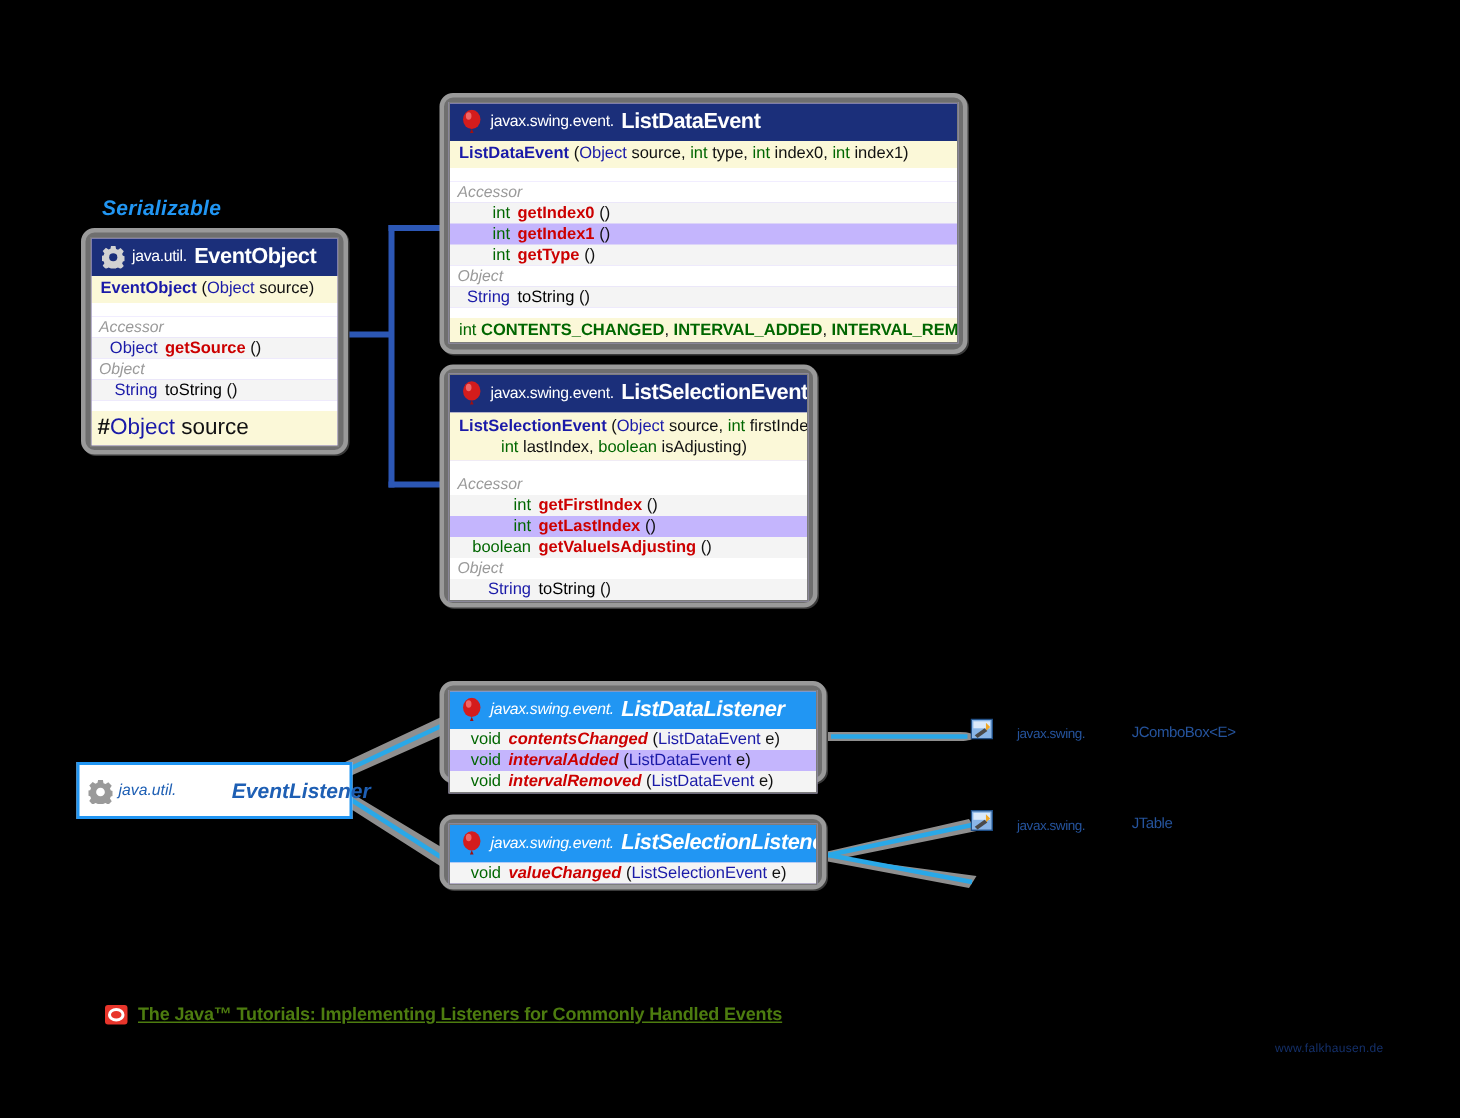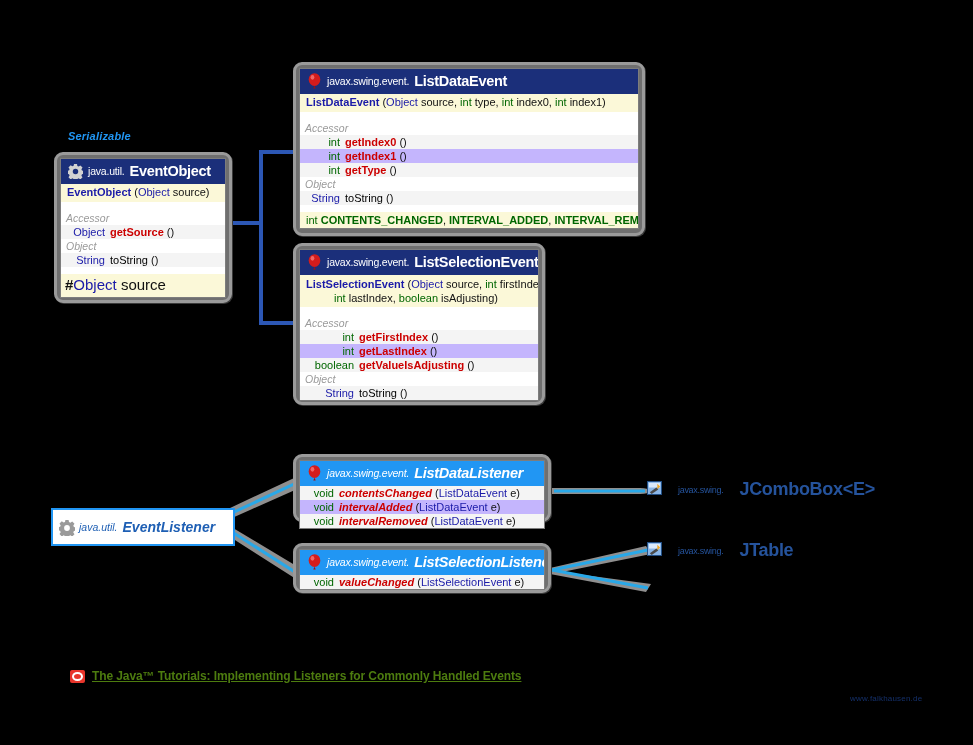--- a/index.html
+++ b/index.html
@@ -45,32 +45,32 @@
 
   
   .ico{flex:0 0 auto;display:inline-block;}
   .gear{width:15px;height:15px;position:relative;}
   .gear svg{display:block;}
   .balloon{width:15px;height:16px;position:relative;}
   .balloon svg{display:block;}
 
   
   .stereo{position:absolute;color:#2196f3;font-weight:bold;font-style:italic;
-    font-size:11px;letter-spacing:.2px;}
+    font-size:14px;letter-spacing:.2px;}
 
   
   .refitem{position:absolute;display:flex;align-items:center;gap:16px;white-space:nowrap;}
   .refitem .rpkg{font-size:9px;color:#25539c;letter-spacing:-.3px;}
-  .refitem .rcls{font-size:18px;color:#25539c;font-weight:bold;letter-spacing:-.3px;}
+  .refitem .rcls{font-size:10px;color:#25539c;font-weight:normal;letter-spacing:-.3px;margin-left:15px;}
 
   
   .ifbox{position:absolute;background:#fff;border:2px solid #2196f3;
      display:flex;align-items:center;gap:5px;padding:3px 8px 3px 6px;white-space:nowrap;}
   .ifbox .ipkg{font-size:10.5px;color:#1e5fb4;font-style:italic;}
-  .ifbox .icls{font-size:14px;color:#1e5fb4;font-weight:bold;font-style:italic;}
+  .ifbox .icls{font-size:14px;color:#1e5fb4;font-weight:bold;font-style:italic;margin-left:32px;}
 
   
   .ln{position:absolute;background:#2c57b5;}
   .conn{position:absolute;}
 
   
   .footer{position:absolute;display:flex;align-items:center;gap:7px;}
   .footer .ftxt{color:#4d7c0f;font-size:12px;font-weight:bold;
      text-decoration:underline;letter-spacing:-.1px;}
   .oicon{width:15px;height:13px;background:#e8352b;border-radius:2px;

